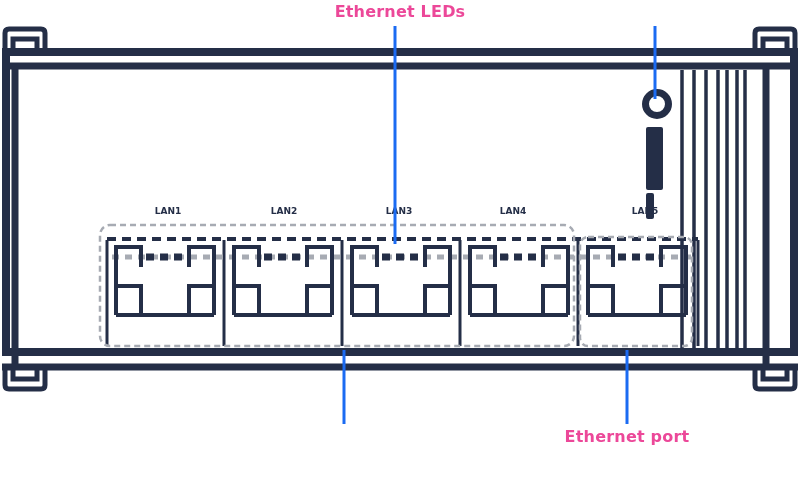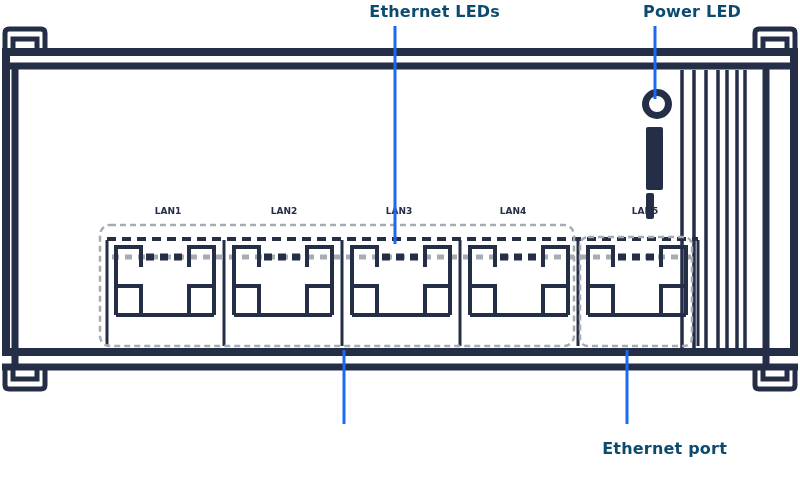--- a/index.html
+++ b/index.html
@@ -2,22 +2,22 @@
 <html><head>
 <meta charset="utf-8">
 <style>
   html,body{margin:0;padding:0;background:#ffffff;}
   .canvas{
     position:relative;width:800px;height:478px;background:#ffffff;overflow:hidden;
     font-family:"DejaVu Sans","Liberation Sans",sans-serif;
   }
   .canvas svg{position:absolute;left:0;top:0;}
   .callout{
-    position:absolute;color:#0c4a6e;font-weight:bold;font-size:16px;
-    text-align:right;line-height:20px;letter-spacing:0.2px;white-space:nowrap;
+    position:absolute;color:#ec4899;font-weight:bold;font-size:16px;
+    text-align:center;line-height:20px;letter-spacing:0.2px;white-space:nowrap;
   }
   .stroke{stroke:#242e47;fill:none;}
   .fillnavy{fill:#242e47;stroke:none;}
   .dash{stroke:#a7abb3;fill:none;}
   .leader{stroke:#1b6bf2;stroke-width:3;fill:none;}
   .portlabel{
     fill:#242e47;font-size:9px;font-weight:bold;
     font-family:"DejaVu Sans","Liberation Sans",sans-serif;
   }
 </style>
@@ -104,20 +104,19 @@
     <g>
       <line x1="395" y1="26" x2="395" y2="244" class="leader"></line>
       <line x1="655" y1="26" x2="655" y2="99" class="leader"></line>
       <line x1="344" y1="350" x2="344" y2="424" class="leader"></line>
       <line x1="627" y1="350" x2="627" y2="424" class="leader"></line>
     </g>
   </svg>
 
   <div class="callout" style="left:300px;top:2px;width:200px;">Ethernet LEDs</div>
 
-  <div class="callout" style="left:565px;top:2px;width:176px;">Power LED</div>
 
   <div class="callout" style="left:241px;top:427px;width:200px;">
   </div>
 
-  <div class="callout" style="left:527px;top:439px;width:200px;">Ethernet port</div>
+  <div class="callout" style="left:527px;top:427px;width:200px;">Ethernet port</div>
 
 </div>
 
 </body></html>

